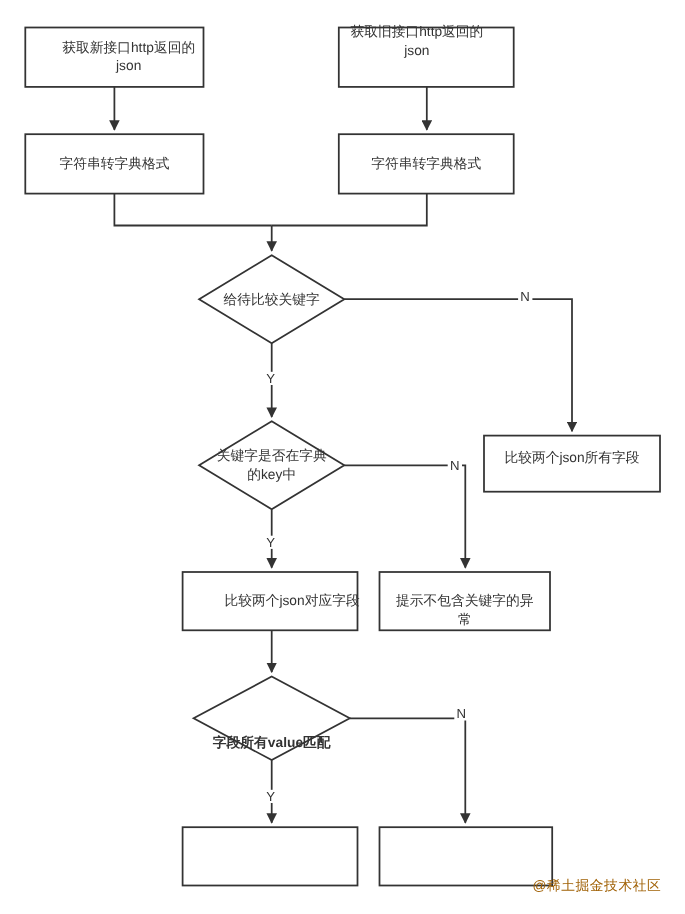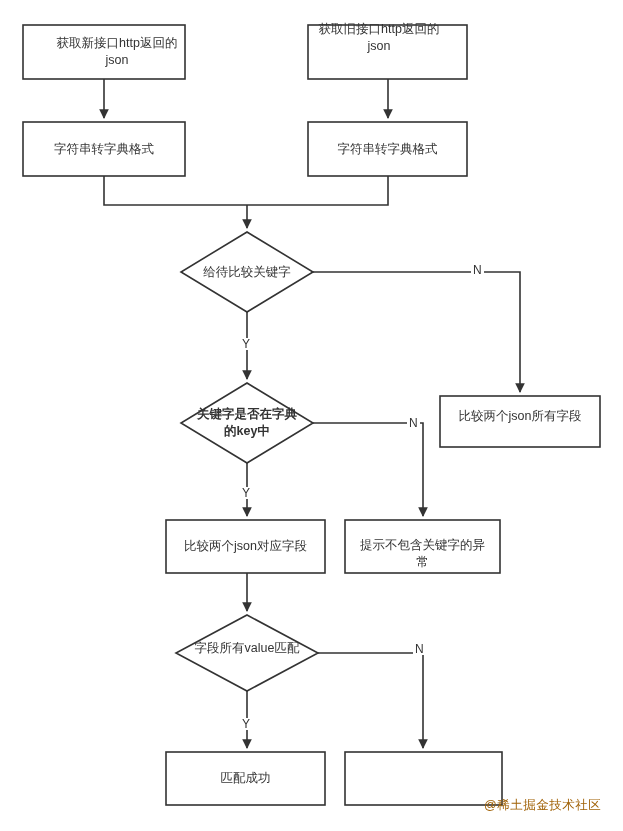--- a/index.html
+++ b/index.html
@@ -109,28 +109,27 @@
     </g>
   </svg>
 
   <div class="node-label" style="left:23px; top:25px; width:188px; height:54px;">获取新接口http返回的
 json</div>
   <div class="node-label" style="left:308px; top:11px; width:142px; height:54px;">获取旧接口http返回的
 json</div>
   <div class="node-label" style="left:23px; top:122px; width:162px; height:54px;">字符串转字典格式</div>
   <div class="node-label" style="left:308px; top:122px; width:159px; height:54px;">字符串转字典格式</div>
   <div class="node-label" style="left:177px; top:252px; width:140px; height:40px;">给待比较关键字</div>
-  <div class="node-label" style="left:173px; top:398px; width:148px; height:50px;font-weight:bold;">关键字是否在字典
+  <div class="node-label" style="left:173px; top:398px; width:148px; height:50px;">关键字是否在字典
 的key中</div>
   <div class="node-label" style="left:440px; top:396px; width:160px; height:41px;text-align:right;">比较两个json所有字段</div>
-  <div class="node-label" style="left:166px; top:520px; width:159px; height:53px;">比较两个json对应字段</div>
-  <div class="node-label" style="left:349px; top:520px; width:147px; height:69px;font-family:Liberation Mono, monospace;">提示不包含关键字的异
+  <div class="node-label" style="left:166px; top:520px; width:159px; height:53px;padding-left:20px;">比较两个json对应字段</div>
+  <div class="node-label" style="left:349px; top:520px; width:147px; height:69px;">提示不包含关键字的异
 常</div>
-  <div class="node-label" style="left:172px; top:629px; width:150px; height:38px;">字段所有value匹配</div>
-  <div class="node-label" style="left:166px; top:752px; width:159px; height:53px;">匹配成功</div>
+  <div class="node-label" style="left:172px; top:656px; width:150px; height:38px;font-weight:bold;">字段所有value匹配</div>
 
   <div class="edge-label" style="left:471px; top:264px;">N</div>
   <div class="edge-label" style="left:240px; top:338px;">Y</div>
   <div class="edge-label" style="left:407px; top:417px;">N</div>
   <div class="edge-label" style="left:240px; top:487px;">Y</div>
   <div class="edge-label" style="left:413px; top:643px;">N</div>
   <div class="edge-label" style="left:240px; top:718px;">Y</div>
 
   <div class="watermark" style="left:484px; top:797px;">@稀土掘金技术社区</div>
 

